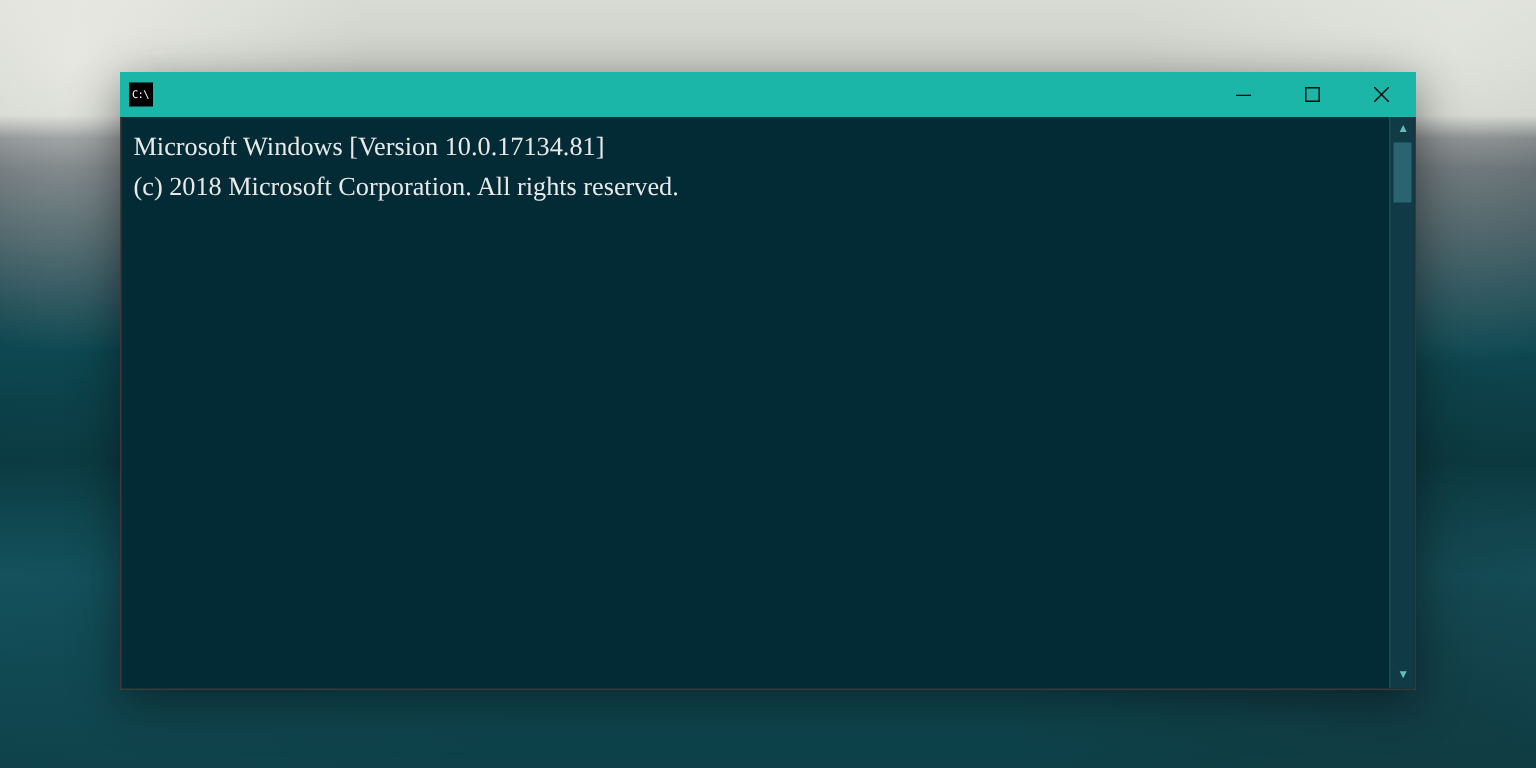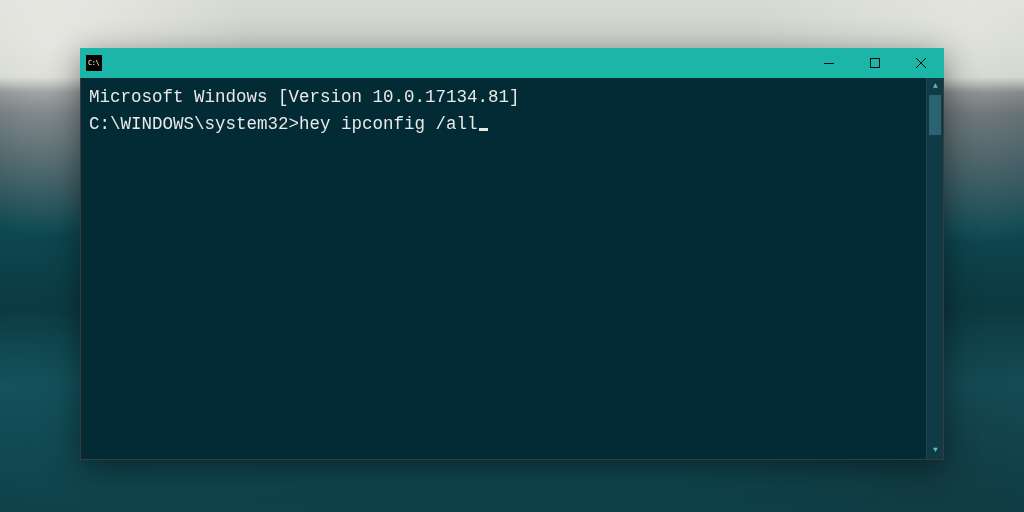--- a/index.html
+++ b/index.html
@@ -74,21 +74,21 @@
       color: #0a0a0a;
     }
     .caption-btn svg { width: 10px; height: 10px; }
     .caption-btn.min svg { width: 10px; height: 1px; }
     .terminal {
       flex: 1;
       background: #022b36;
       border: 1px solid #3a3a3a;
       border-top: none;
       padding: 6px 8px 6px 8px;
-      font-family: Liberation Mono, monospace;
+      font-family: Liberation Serif, serif;
       font-size: 17.5px;
       line-height: 1.55;
       color: #e9e9e9;
       position: relative;
       overflow: hidden;
     }
     .terminal-line { white-space: pre; }
     .cursor {
       display: inline-block;
       width: 9px;
@@ -149,21 +149,21 @@
     </div>
     <div class="caption-btn">
       <svg viewBox="0 0 10 10">
           <line x1="0" y1="0" x2="10" y2="10" stroke="currentColor" stroke-width="1"></line>
           <line x1="10" y1="0" x2="0" y2="10" stroke="currentColor" stroke-width="1"></line>
         </svg>
     </div>
   </div>
   <div class="terminal">
     <div class="terminal-line">Microsoft Windows [Version 10.0.17134.81]</div>
+    <div class="terminal-line">(c) 2018 Microsoft Corporation. All rights reserved.</div>
     <div class="terminal-line"></div>
-    <div class="terminal-line"><span>C:\WINDOWS\system32&gt;</span><span>hey ipconfig /all</span><span class="cursor"></span></div>
     <div class="scrollbar">
       <div class="sb-btn sb-up">▲</div>
       <div class="thumb"></div>
       <div class="sb-btn sb-down">▼</div>
     </div>
   </div>
 </div>
 
 </body></html>

